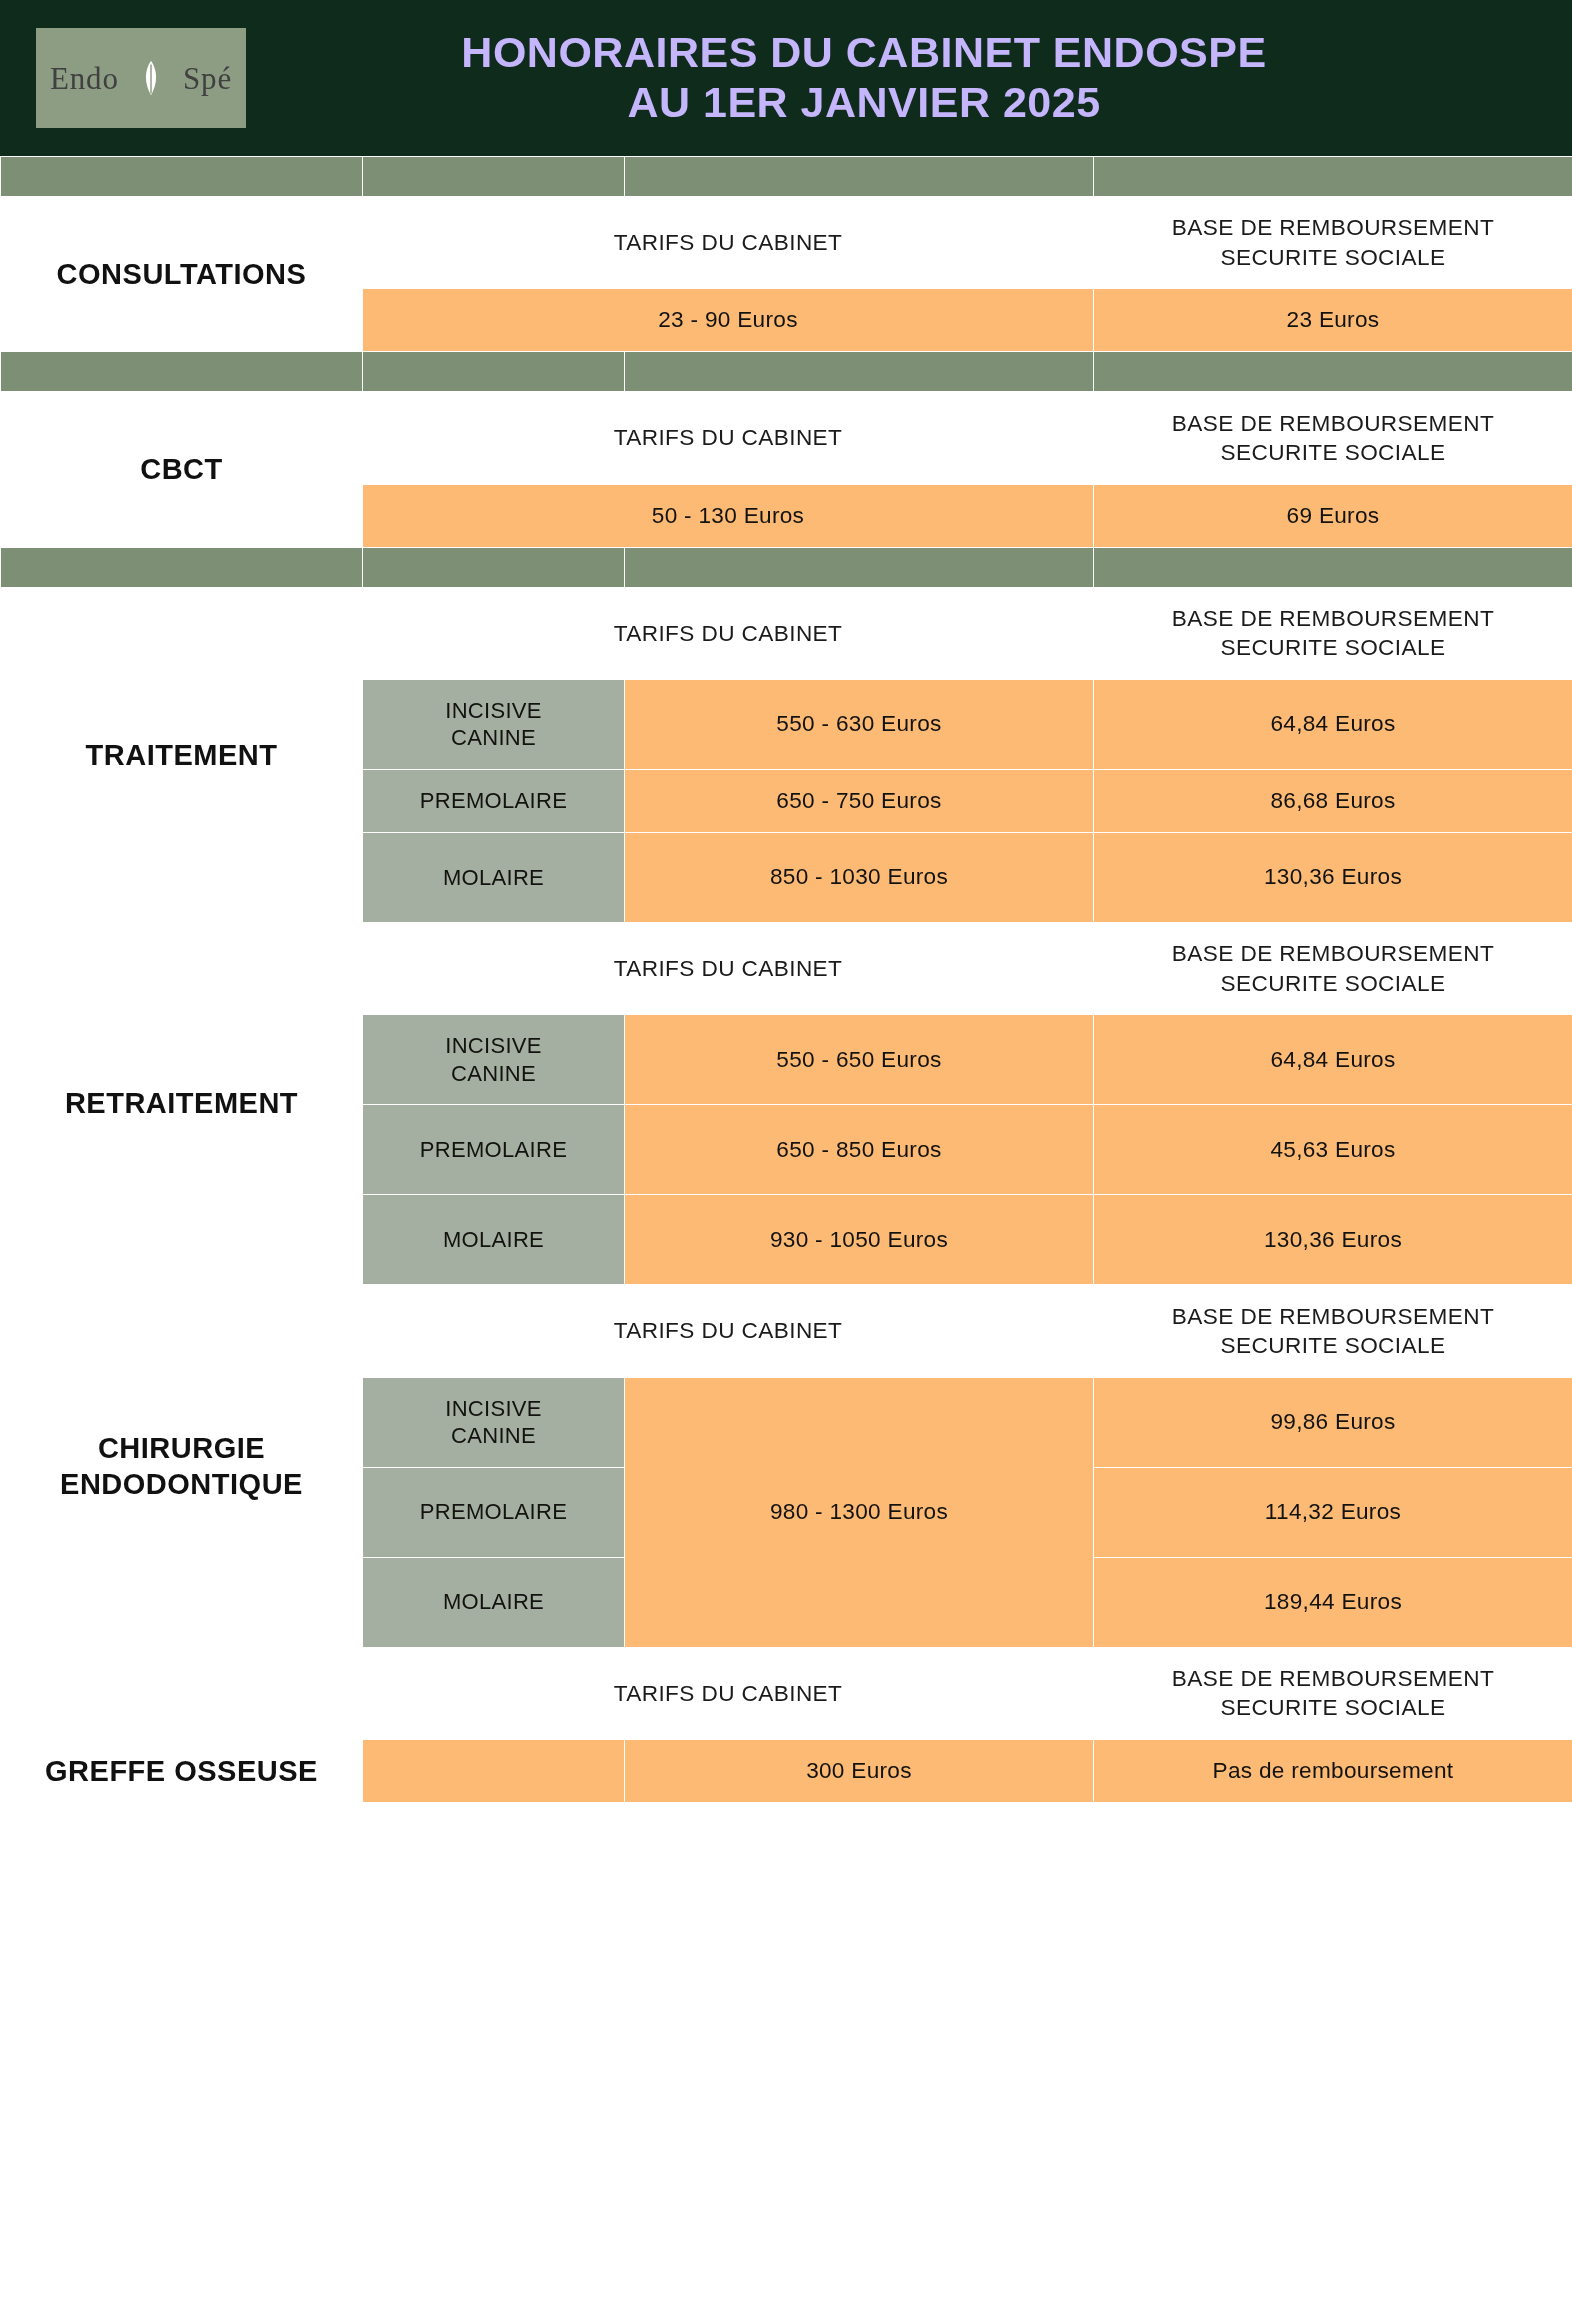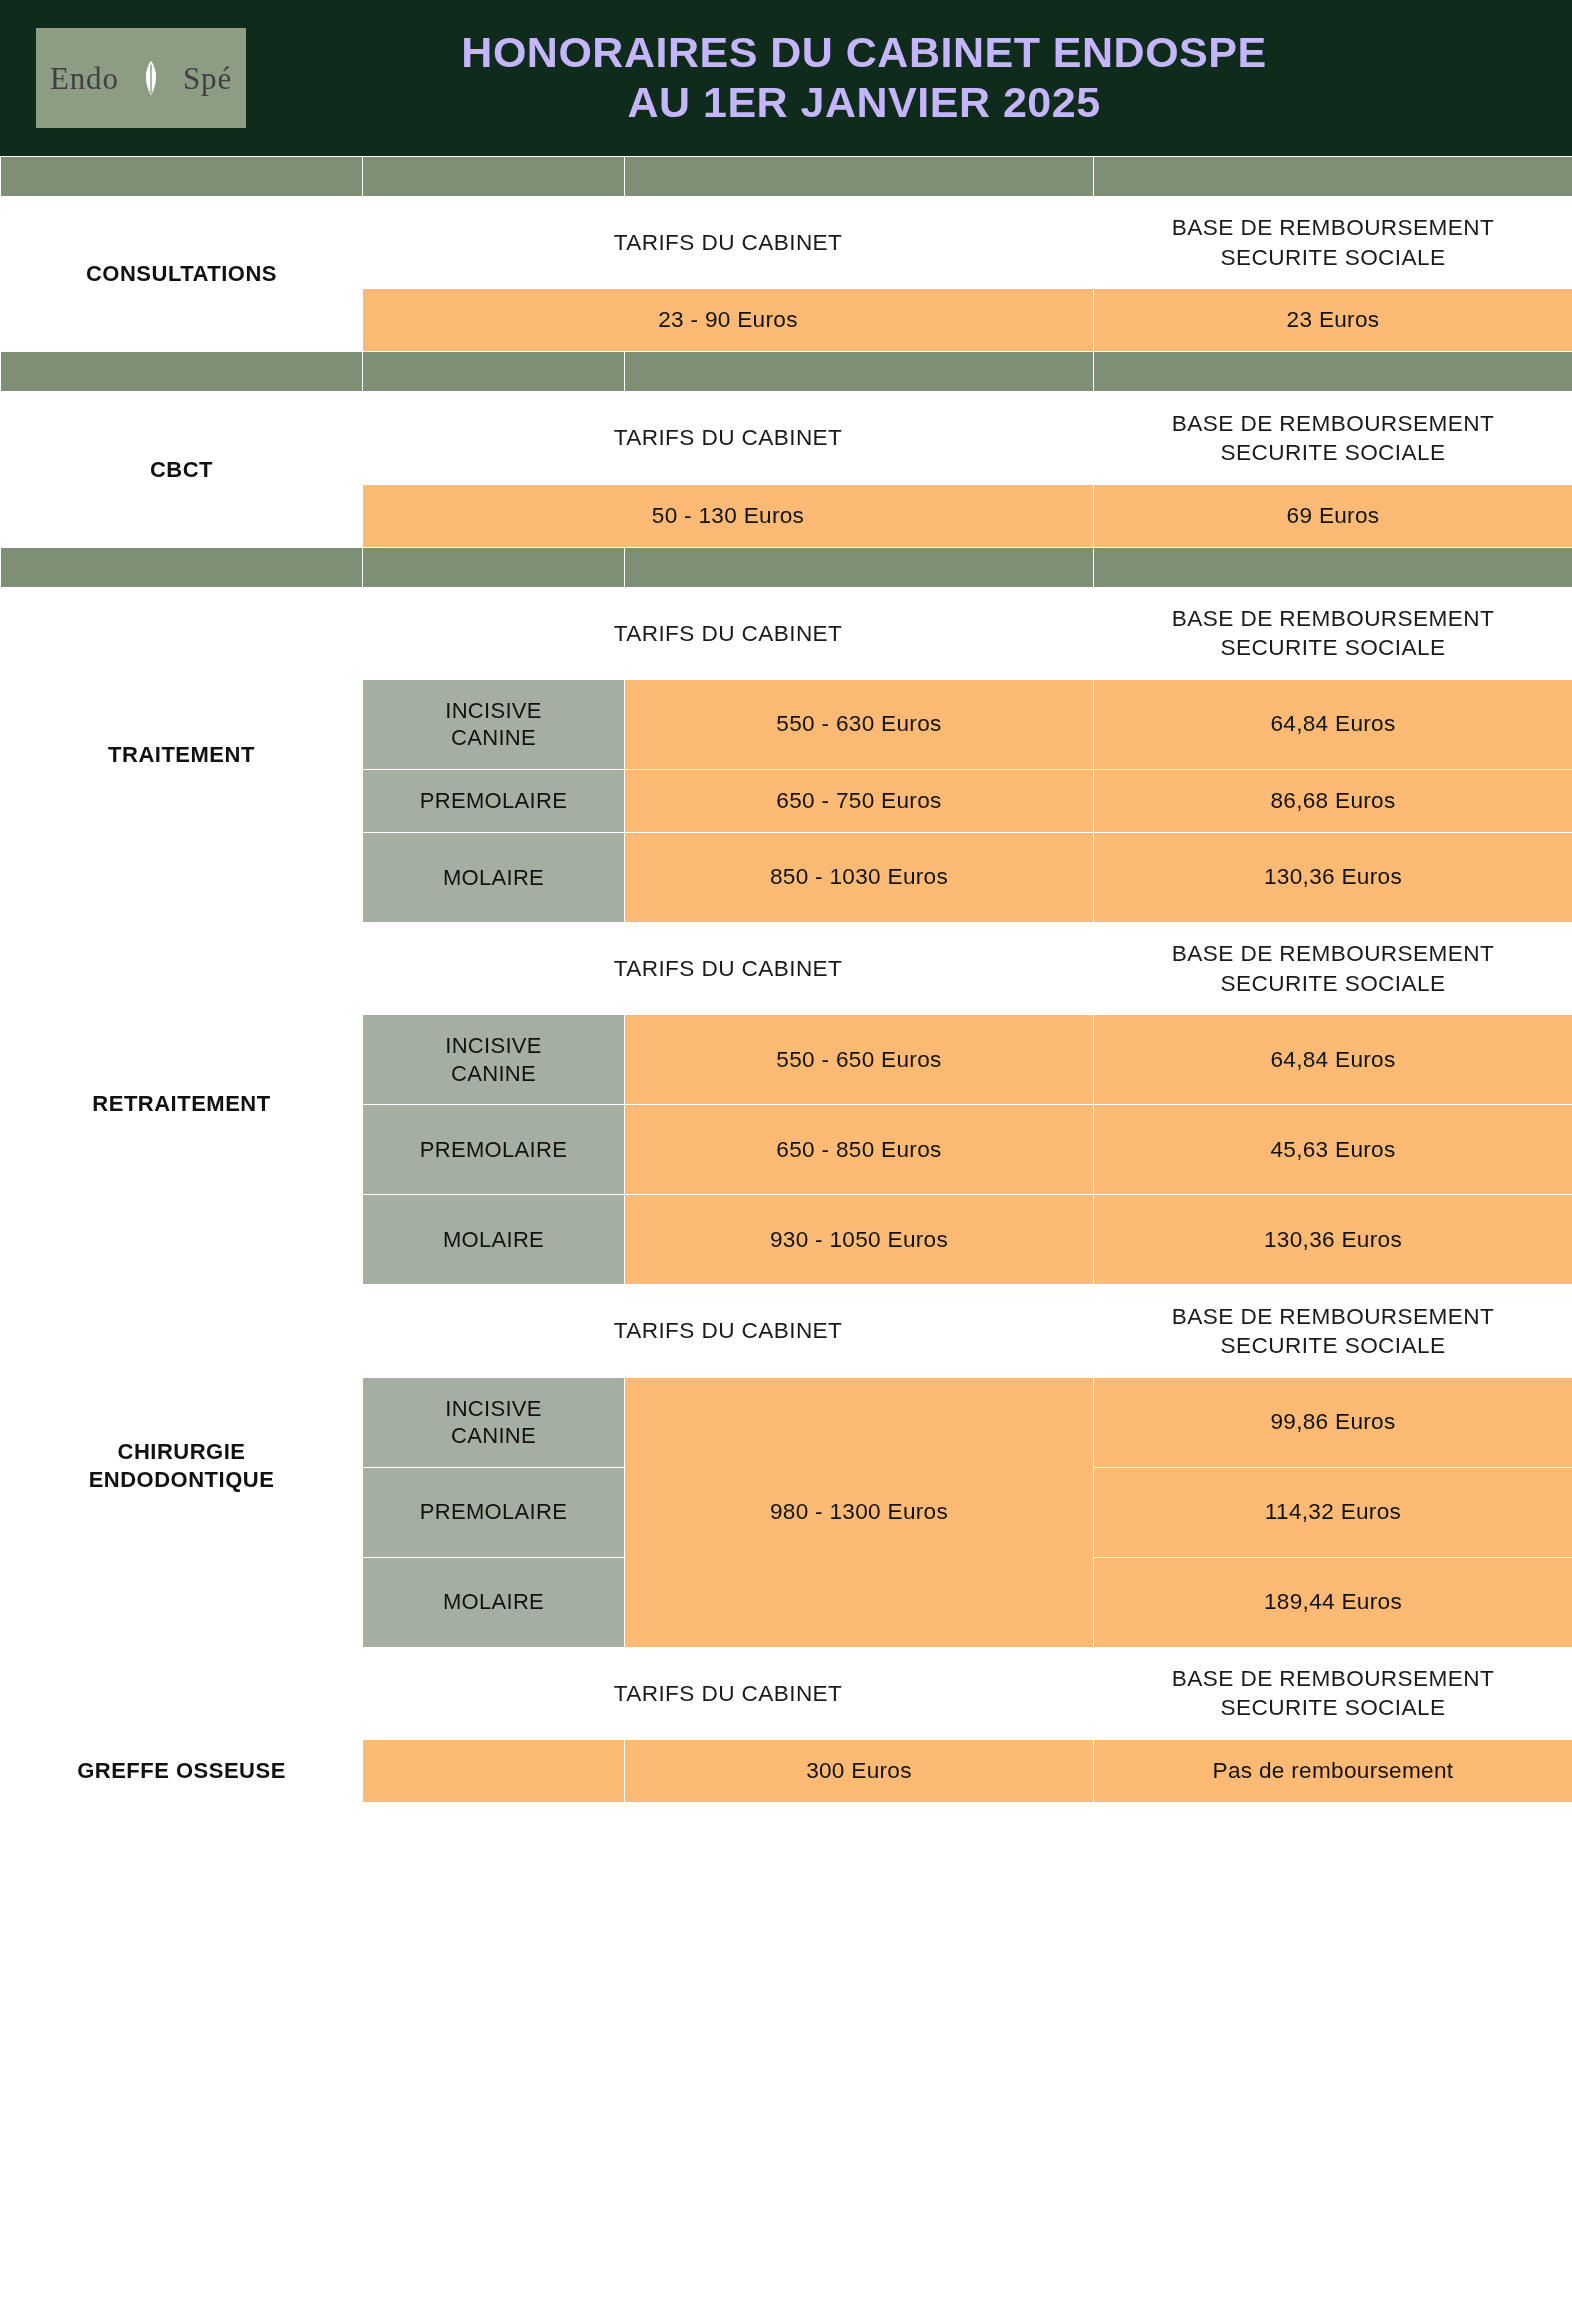--- a/index.html
+++ b/index.html
@@ -76,21 +76,21 @@
 
   .spacer-row td {
     height: 40px;
     background: #7d8f74;
     border: 1.8px solid #ffffff;
   }
   .cat {
     background: #ffffff;
     text-align: center;
     font-weight: bold;
-    font-size: 22px;
+    font-size: 29px;
     letter-spacing: 0.5px;
     color: #111111;
     line-height: 1.25;
   }
   .cat-empty { background: #ffffff; }
   .hdr {
     background: #ffffff;
     text-align: center;
     font-size: 22.6px;
     color: #1b1b1b;

